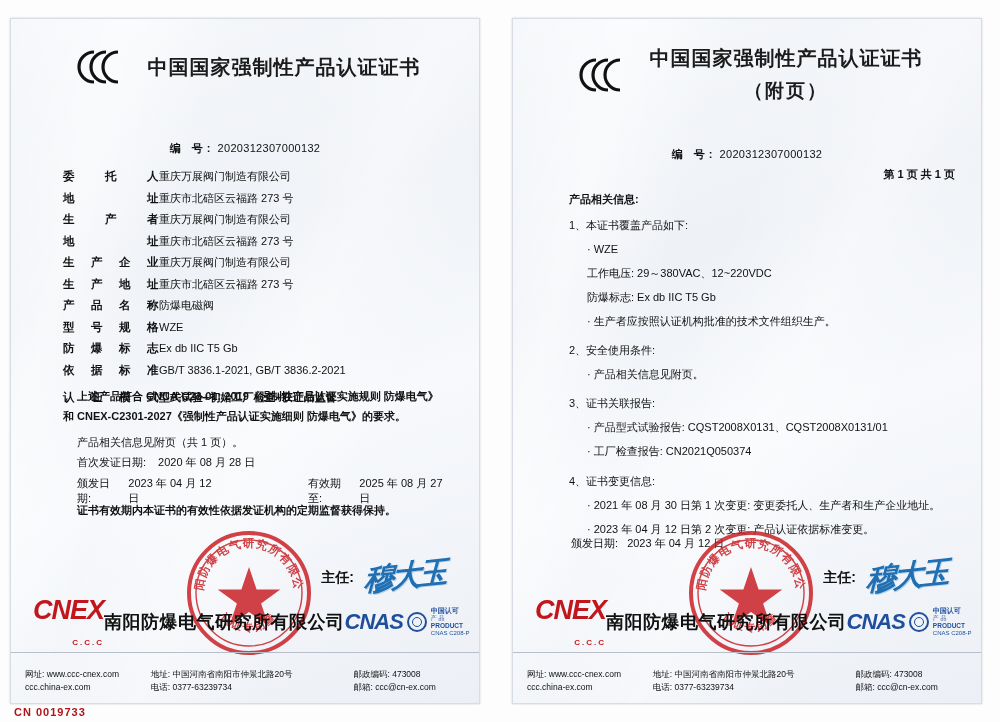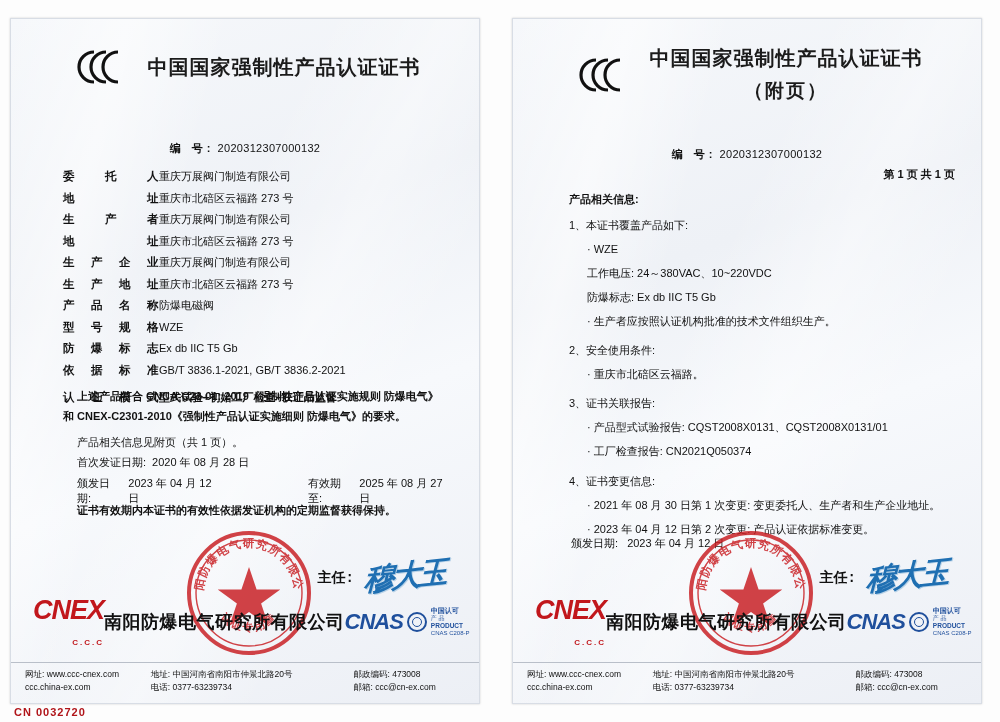--- a/index.html
+++ b/index.html
@@ -113,21 +113,21 @@
   .issue-date {
     position: absolute; left: 58px;
     font-size: 11px; color: #111;
   }
 
   
   .sig-wrap {
     position: absolute; right: 34px;
     display: flex; align-items: flex-end; gap: 10px;
   }
-  .sig-label { font-size: 14px; font-weight: bold; color: #111; margin-bottom: 4px; font-family: Liberation Mono, monospace; }
+  .sig-label { font-size: 14px; font-weight: bold; color: #111; margin-bottom: 4px; }
   .sig-mark {
     font-family: "DejaVu Serif", serif;
     font-size: 30px;
     font-style: italic;
     font-weight: bold;
     color: #1f6fb2;
     transform: rotate(-6deg) skewX(-8deg);
     text-shadow: 1px 1px 0 rgba(80,150,200,0.35);
     line-height: 1;
     letter-spacing: -3px;
@@ -182,21 +182,21 @@
   }
   .cnas-badge::after {
     content: ""; position: absolute; left: 3px; top: 3px; right: 3px; bottom: 3px;
     border: 1px solid #1f4f9c; border-radius: 50%;
   }
 
   
   .footer {
     position: absolute; left: 0; right: 0; bottom: 8px;
     border-top: 1px solid #b9bfc9;
-    padding-top: 5px;
+    padding-top: 15px;
     display: flex; gap: 14px;
     font-size: 8.5px; color: #111; line-height: 1.6;
     padding-left: 14px; padding-right: 10px;
   }
   .footer .col { white-space: nowrap; }
   .footer .col.a { width: 116px; }
   .footer .col.b { width: 196px; }
   .footer .col.c { width: 120px; }
 
   .cn-no {
@@ -323,27 +323,27 @@
             <span>认</span>
             <span>证</span>
             <span>模</span>
             <span>式</span>
           </div>
         <div class="v" style="font-weight:bold">型式试验+初始工厂检查+获证后监督</div>
       </div>
     </div>
 
     <div class="para bold" style="top:368px">上述产品符合 CNCA-C23-01: 2019《强制性产品认证实施规则   防爆电气》</div>
-    <div class="para bold" style="top:388px; left:52px;">和 CNEX-C2301-2010《强制性产品认证实施细则   防爆电气》的要求。</div>
+    <div class="para bold" style="top:388px; left:52px;">和 CNEX-C2301-2027《强制性产品认证实施细则   防爆电气》的要求。</div>
     <div class="para" style="top:414px">产品相关信息见附页（共 1 页）。</div>
 
     <div class="dates" style="top:436px">
       <div class="line">
         <span>首次发证日期:</span>
-        <span style="margin-left:6px">2020 年 08 月 28 日</span>
+        <span style="margin-left:12px">2020 年 08 月 28 日</span>
       </div>
       <div class="line">
         <span>颁发日期:</span>
         <span style="margin-left:6px">2023 年 04 月 12 日</span>
         <span class="seg2">有效期至:</span>
         <span style="margin-left:6px">2025 年 08 月 27 日</span>
       </div>
     </div>
 
     <div class="para bold" style="top:482px">证书有效期内本证书的有效性依据发证机构的定期监督获得保持。</div>
@@ -443,26 +443,26 @@
       <span class="lbl">编  号:</span>
       <span class="val">2020312307000132</span>
     </div>
 
     <div class="page-of" style="top:148px">第 1 页 共 1 页</div>
 
     <div class="rbody">
       <div class="sect-title">产品相关信息:</div>
       <div class="num">1、本证书覆盖产品如下:</div>
       <div class="sub">· WZE</div>
-      <div class="sub">工作电压: 24～380VAC、10~220VDC</div>
+      <div class="sub">工作电压: 29～380VAC、12~220VDC</div>
       <div class="sub">防爆标志: Ex db IIC T5 Gb</div>
       <div class="sub">· 生产者应按照认证机构批准的技术文件组织生产。</div>
       <div class="gap"></div>
       <div class="num">2、安全使用条件:</div>
-      <div class="sub">· 重庆市北碚区云福路。</div>
+      <div class="sub">· 产品相关信息见附页。</div>
       <div class="gap"></div>
       <div class="num">3、证书关联报告:</div>
       <div class="sub">· 产品型式试验报告: CQST2008X0131、CQST2008X0131/01</div>
       <div class="sub">· 工厂检查报告: CN2021Q050374</div>
       <div class="gap"></div>
       <div class="num">4、证书变更信息:</div>
       <div class="sub">· 2021 年 08 月 30 日第 1 次变更: 变更委托人、生产者和生产企业地址。</div>
       <div class="sub">· 2023 年 04 月 12 日第 2 次变更: 产品认证依据标准变更。</div>
     </div>
 
@@ -536,14 +536,14 @@
           <span>473008</span>
         </div>
         <div>
           <span>邮箱:</span>
           <span>ccc@cn-ex.com</span>
         </div>
       </div>
     </div>
   </div>
 
-  <div class="cn-no">CN 0032720</div>
+  <div class="cn-no">CN 0019733</div>
 </div>
 
 </body></html>

